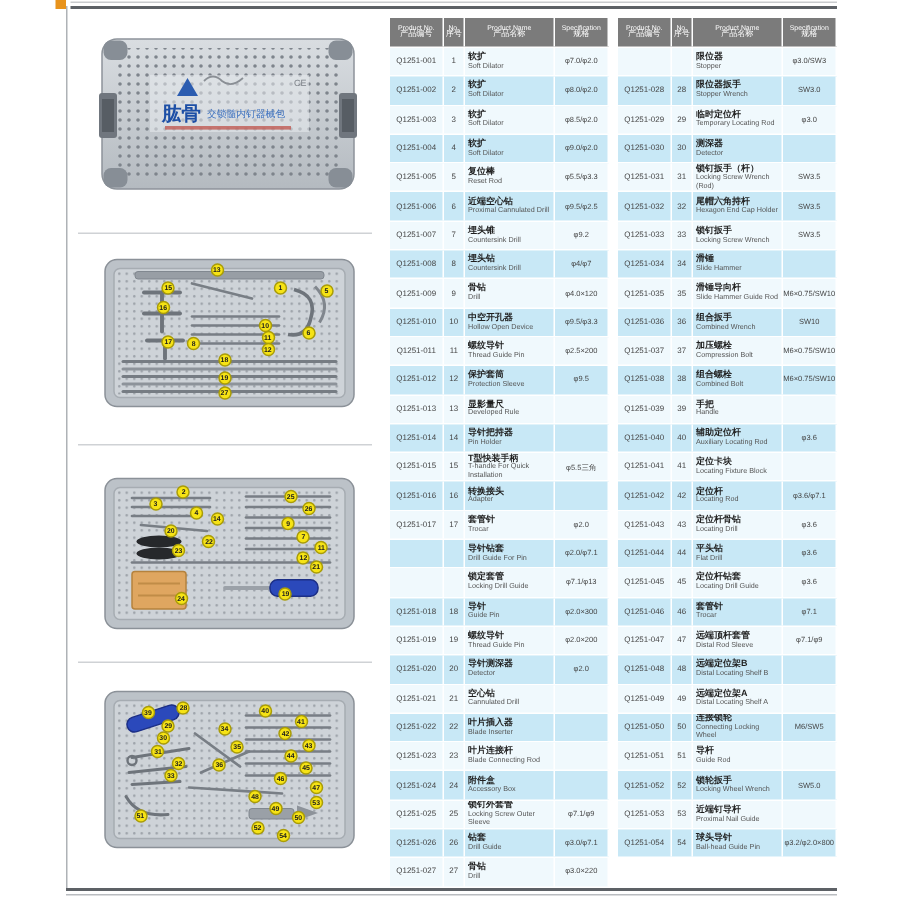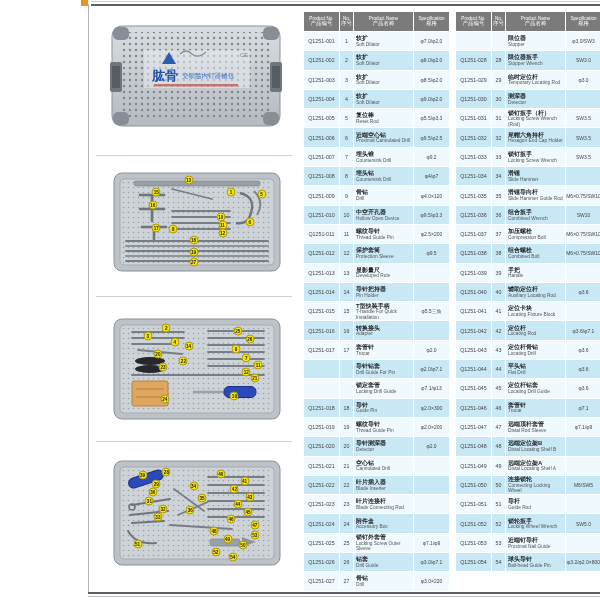--- a/index.html
+++ b/index.html
@@ -1,17 +1,17 @@
 <!DOCTYPE html>
 <html><head>
 <meta charset="utf-8">
 <style>
   html,body{margin:0;padding:0;}
   body{width:600px;height:600px;background:#ffffff;font-family:"Liberation Sans",sans-serif;position:relative;overflow:hidden;}
-  .page{position:absolute;inset:0;background:#fff;margin-left:44px;}
+  .page{position:absolute;inset:0;background:#fff;}
 
   
   .corner-mark{position:absolute;left:37px;top:0;width:7px;height:6px;background:#e8931c;}
   .border-top{position:absolute;left:47px;top:4px;width:511px;height:2px;background:#5d6166;}
   .border-top-thin{position:absolute;left:47px;top:1px;width:511px;height:1px;background:#c9cbce;}
   .border-bottom{position:absolute;left:44px;top:592px;width:514px;height:2px;background:#5d6166;}
   .border-bottom-thin{position:absolute;left:44px;top:596px;width:514px;height:1px;background:#b9bcc0;}
   .border-left{position:absolute;left:44px;top:4px;width:1px;height:589px;background:#aeb2b6;}
 
   

